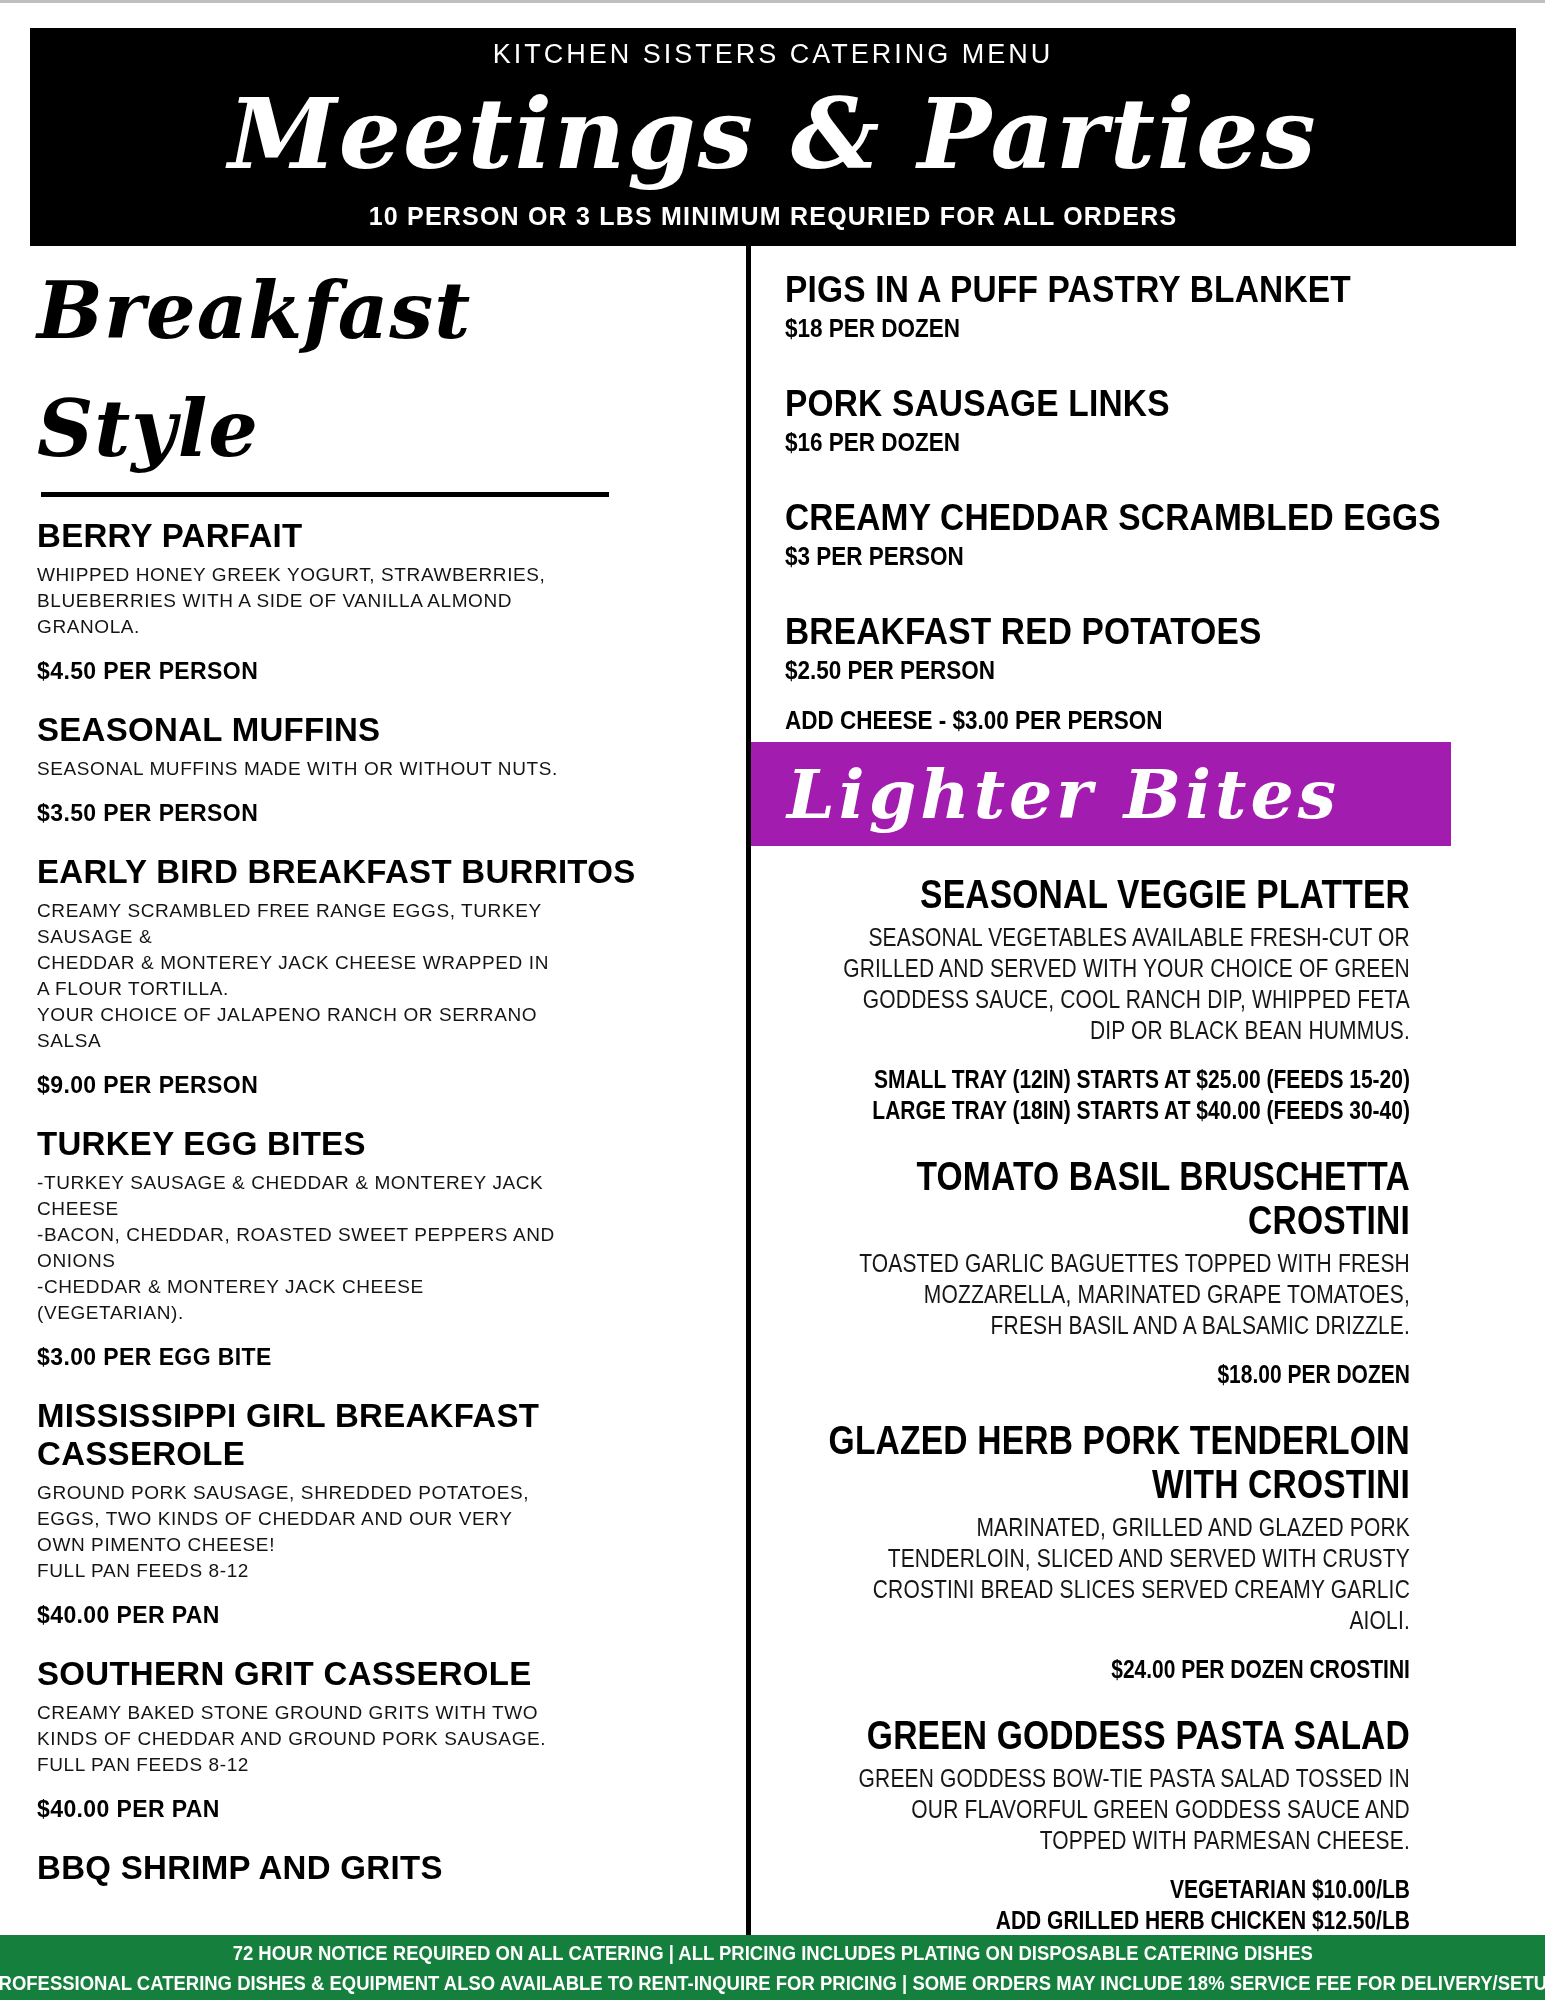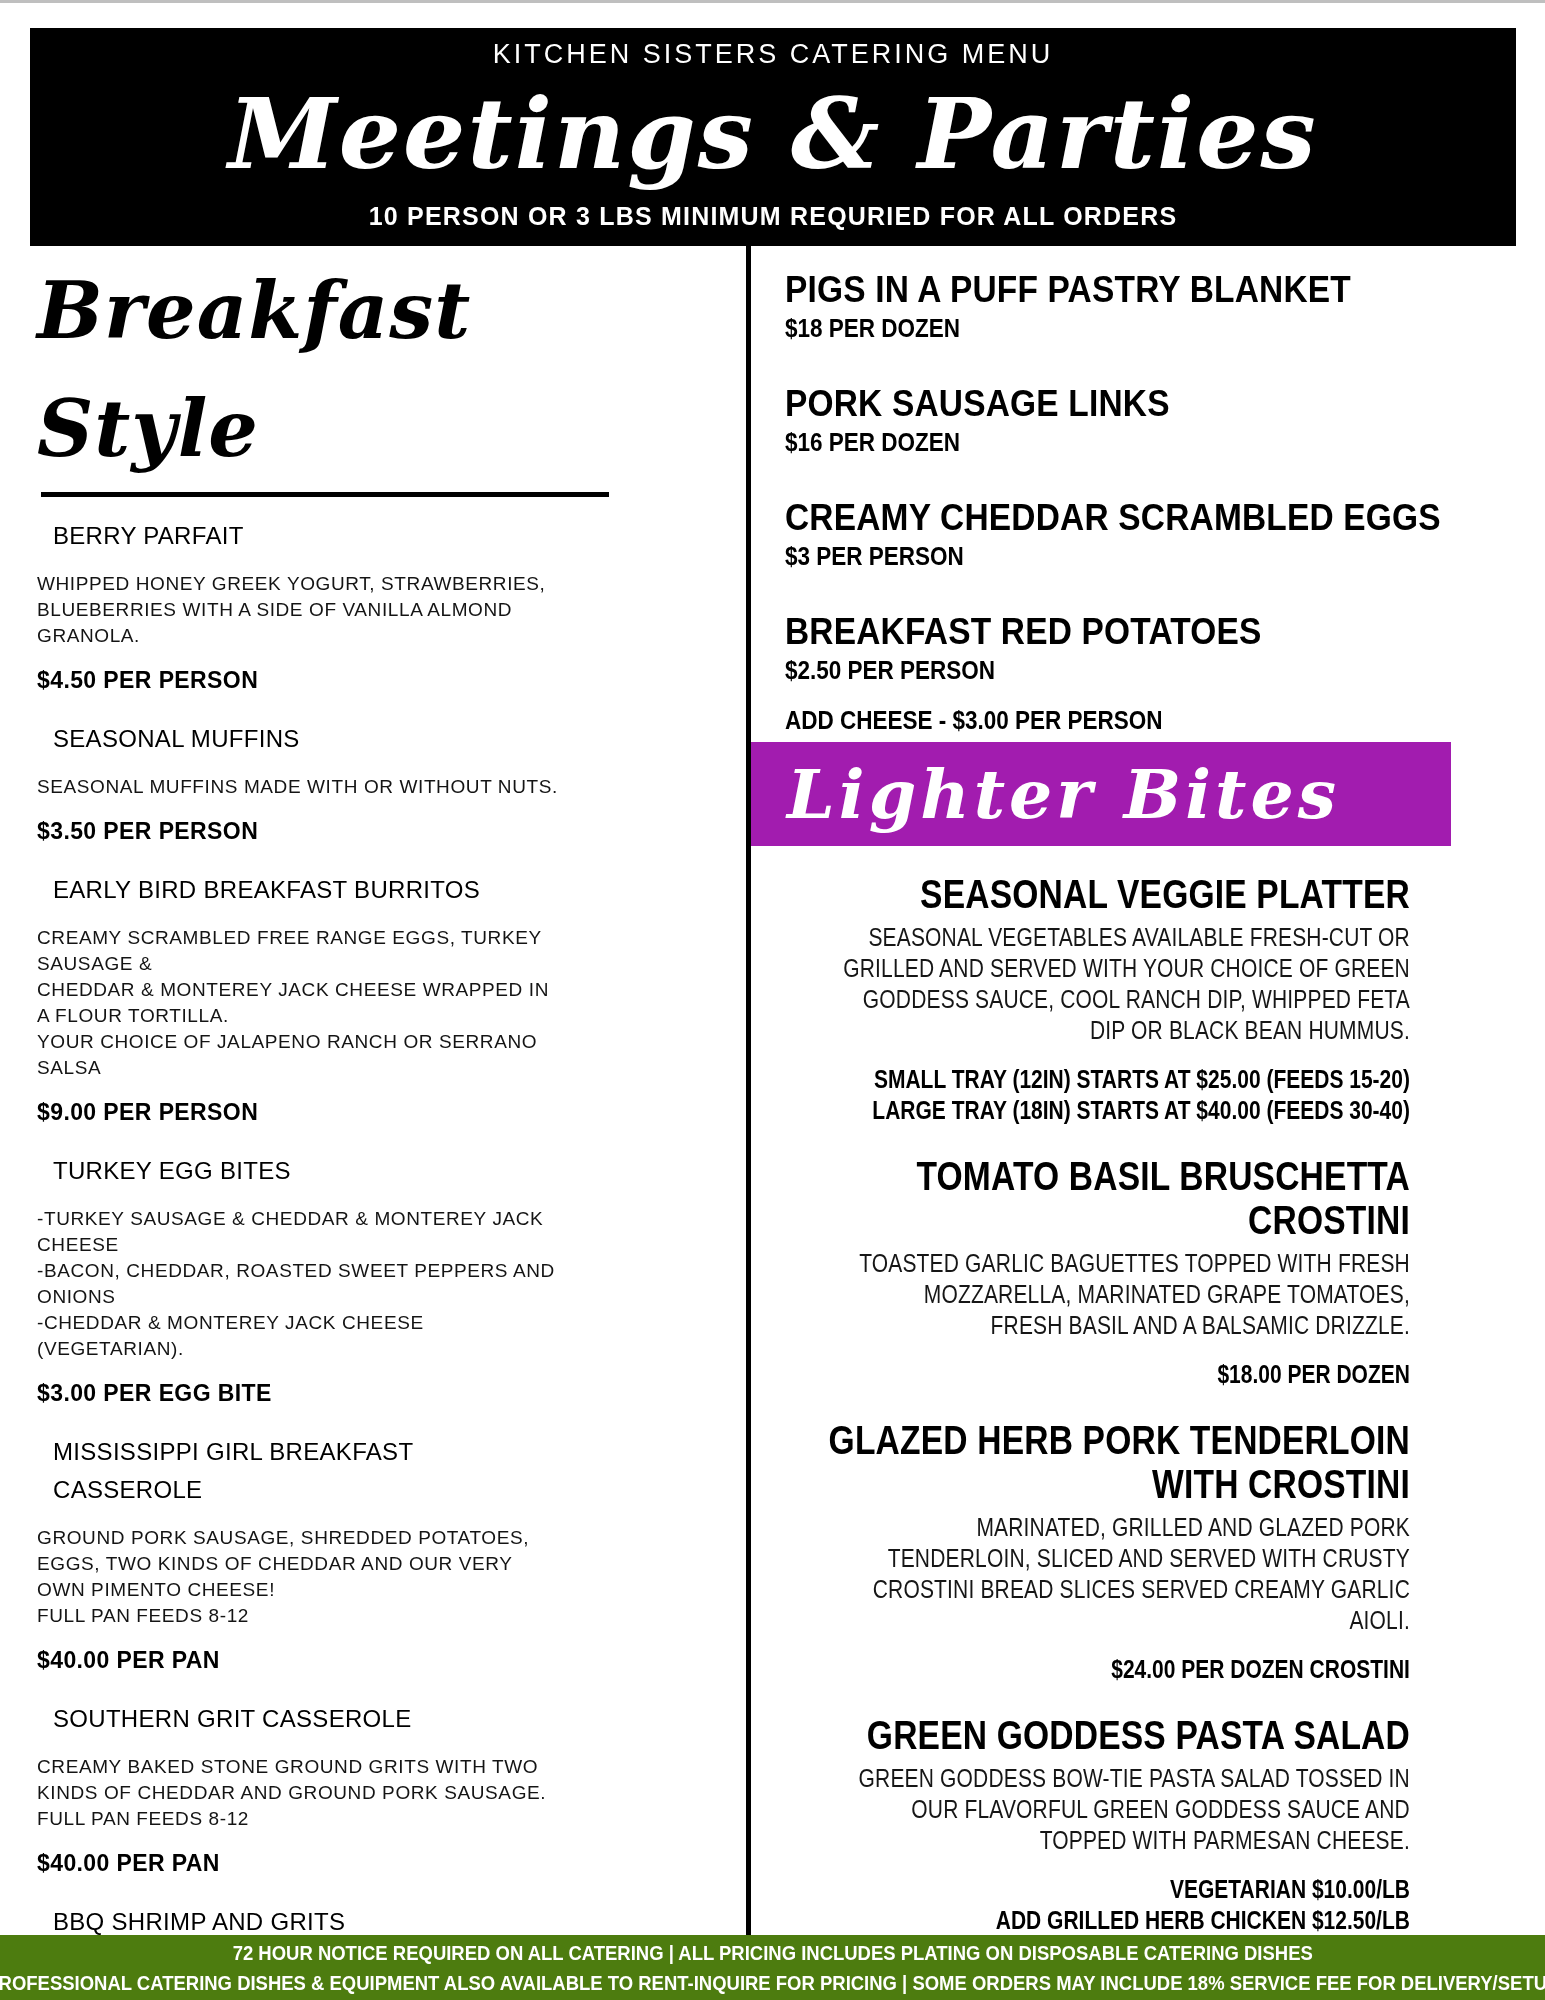--- a/index.html
+++ b/index.html
@@ -27,21 +27,21 @@
   .columns{position:absolute; top:246px; left:0; right:0; bottom:65px; display:flex; overflow:hidden;}
   .col-left{flex:0 0 746px; box-sizing:border-box; padding:6px 28px 0 37px; overflow:hidden;}
   .divider{flex:0 0 5px; background:#000;}
   .col-right{flex:1 1 auto; box-sizing:border-box; padding:20px 16px 0 0; overflow:hidden;}
 
   
   .script-heading{font-size:78px; line-height:118px; color:#000; letter-spacing:1px;}
   .rule{height:5px; background:#000; width:568px; margin:4px 0 0 4px;}
   .item{margin-top:26px;}
   .item.first{margin-top:20px;}
-  .h-sans{font-weight:400; font-size:24px; line-height:38px; letter-spacing:.3px; margin:16px;}
+  .h-sans{font-weight:700; font-size:33px; line-height:38px; letter-spacing:.3px; margin:0;}
   .h-sans.two-line{white-space:pre-line;}
   .desc{font-weight:400; font-size:19px; line-height:26px; letter-spacing:.6px; color:#141414; margin:7px 0 0 0;}
   .price{font-weight:700; font-size:23px; line-height:27px; letter-spacing:.4px; margin:18px 0 0 0;}
 
   
   .r-item{margin-top:42px; padding-left:34px;}
   .r-item.first{margin-top:4px;}
   .r-h{font-weight:700; font-size:36px; line-height:40px; letter-spacing:.2px; margin:0;
        transform:scaleX(.93); transform-origin:0 50%; white-space:nowrap;}
   .r-price{font-weight:700; font-size:25px; line-height:28px; margin:4px 0 0 0;
@@ -57,21 +57,21 @@
   .l-item{margin-top:28px; padding-left:34px;text-align:right;}
   .l-item.first{margin-top:26px;}
   .l-h{font-weight:700; font-size:40px; line-height:44px; margin:0; letter-spacing:.2px;
        transform:scaleX(.84); transform-origin:0 0; white-space:pre-line;}
   .l-desc{font-weight:400; font-size:25px; line-height:31px; letter-spacing:.2px; color:#161616;
        margin:6px 0 0 0; transform:scaleX(.84); transform-origin:0 0;}
   .l-price{font-weight:700; font-size:25px; line-height:31px; margin:18px 0 0 0;
        transform:scaleX(.84); transform-origin:0 0;}
 
   
-  .footer{position:absolute; left:0; right:0; bottom:0; height:65px; background:#4d7c0f; color:#fff;
+  .footer{position:absolute; left:0; right:0; bottom:0; height:65px; background:#15803d; color:#fff;
           display:flex; flex-direction:column; align-items:center; justify-content:center; gap:3px;}
   .f-line{font-weight:700; font-size:21px; line-height:27px; white-space:nowrap;
           transform:scaleX(.88); transform-origin:50% 50%;}
 </style>
 </head>
 <body>
 
 <div class="page">
   <div class="edge-line"></div>
 

